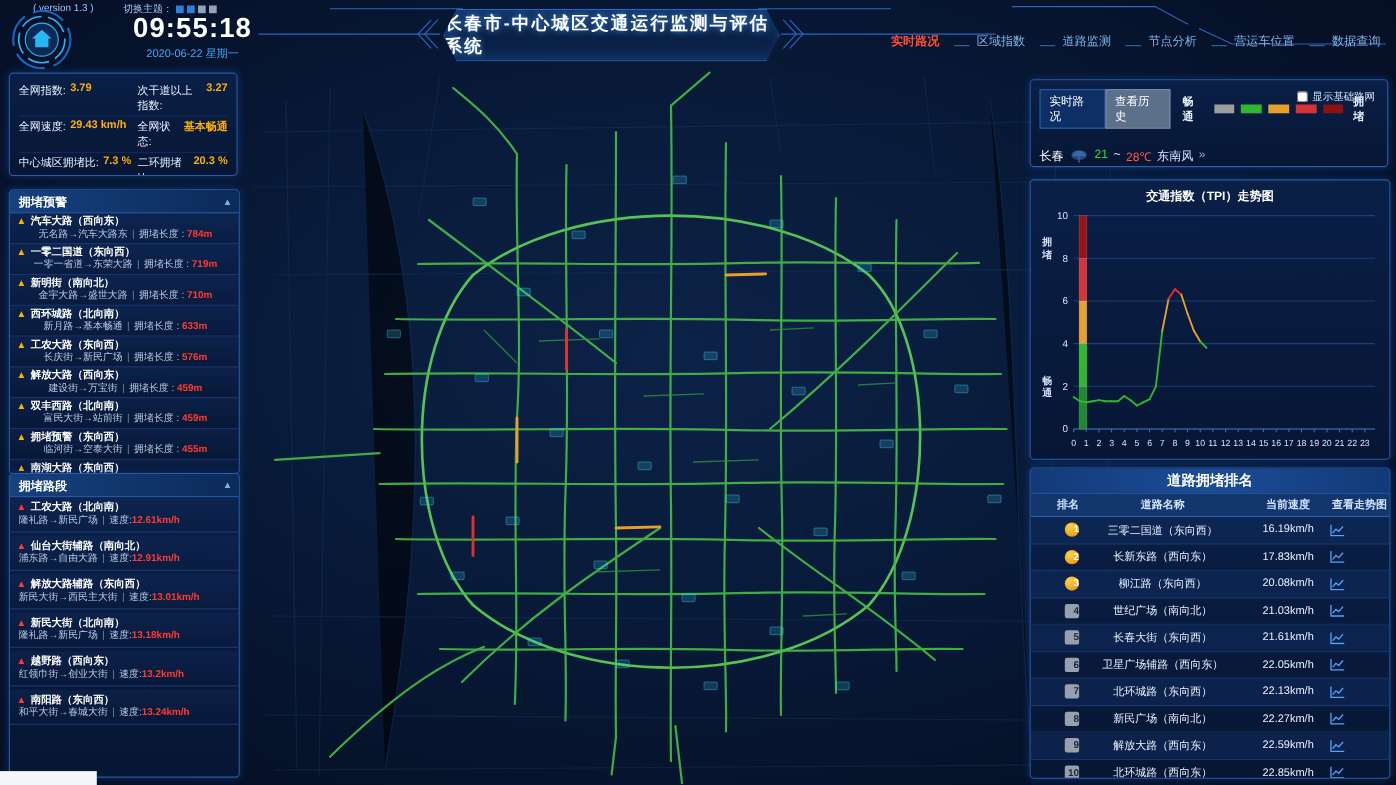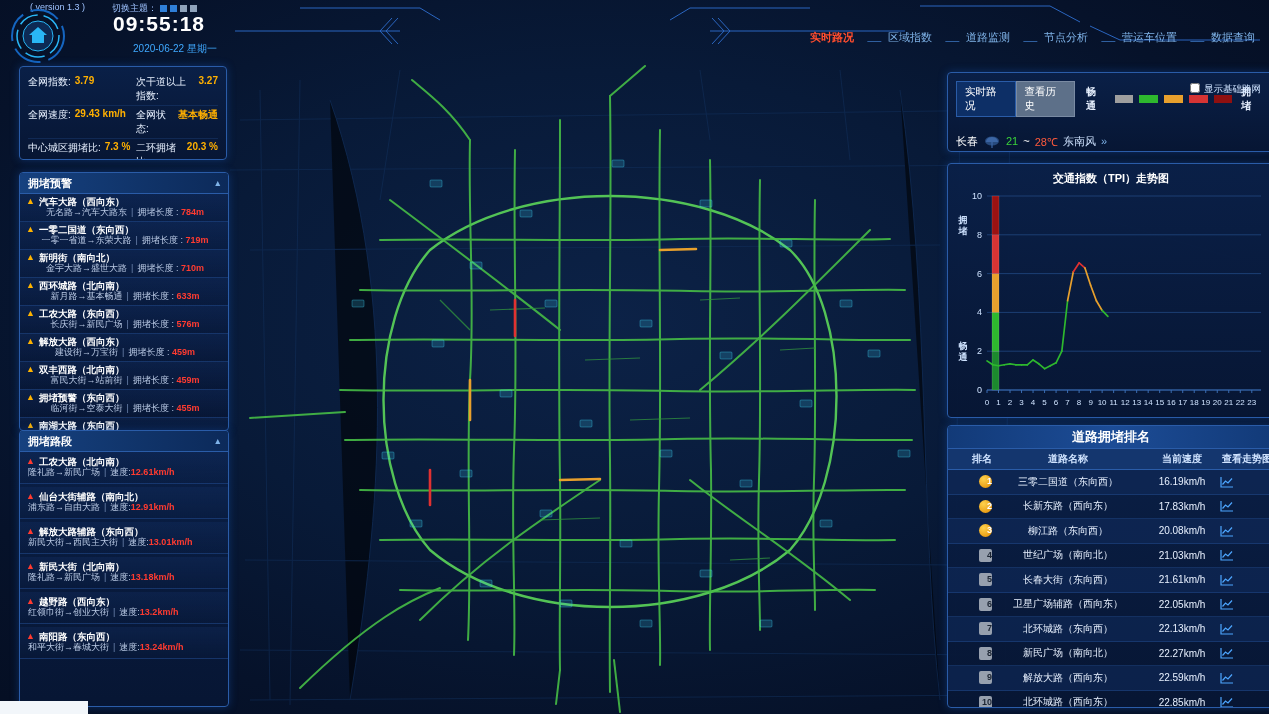--- a/index.html
+++ b/index.html
@@ -6,36 +6,36 @@
   #app{position:relative;width:1269px;height:714px;overflow:hidden;
        background:radial-gradient(ellipse at 48% 45%, #0c2247 0%, #081a38 45%, #06122a 75%, #050e22 100%);
        font-family:"Liberation Sans", sans-serif;color:#e8f1ff;}
   svg{display:block}
   
   .hdr-version{position:absolute;left:30px;top:2px;font-size:9px;color:#9fc3ff;}
   .hdr-theme{position:absolute;left:112px;top:2px;font-size:9px;color:#9fc3ff;display:flex;align-items:center;gap:3px;}
   .sw{width:7px;height:7px;display:inline-block}
   .sw1,.sw2{background:#2f7fd8}.sw3,.sw4{background:#8fa3bb}
   .logo{position:absolute;left:10px;top:8px;width:56px;height:56px;cursor:pointer}
-  .hdr-time{position:absolute;left:84px;top:12px;width:150px;text-align:center;font-size:21px;font-weight:bold;color:#ffffff;letter-spacing:1px;}
+  .hdr-time{position:absolute;left:100px;top:12px;width:150px;text-align:center;font-size:25px;font-weight:bold;color:#ffffff;letter-spacing:1px;}
   .hdr-date{position:absolute;left:100px;top:42px;width:150px;text-align:center;font-size:10px;color:#3fa9ff;}
   .title-wrap{position:absolute;left:403px;top:8px;width:304px;height:46px;
       background:linear-gradient(180deg,#10305f 0%,#0a1f44 60%,#0c2750 100%);
       border:1px solid #2f6fd0;box-shadow:0 0 10px rgba(47,130,220,.5), inset 0 0 14px rgba(40,110,200,.35);
       clip-path:polygon(4% 0,96% 0,100% 50%,96% 100%,4% 100%,0 50%);
       display:flex;align-items:center;justify-content:center;}
   .title-text{font-size:16px;font-weight:bold;color:#fff;letter-spacing:2px;text-shadow:0 0 6px rgba(90,170,255,.8);}
   .hdr-deco{position:absolute;left:0;top:0;width:1269px;height:62px;pointer-events:none}
   .nav{position:absolute;right:10px;top:29px;display:flex;align-items:center;gap:6px;}
   .nav-item{font-size:11px;color:#7fb3e8;cursor:pointer;padding:1px 4px;white-space:nowrap;}
   .nav-item.active{color:#ff4d2e;font-weight:bold;}
   .nav-sep{width:14px;height:8px;border-bottom:1px solid #2f5f9f;transform:skewX(40deg);}
   
   .panel{position:absolute;background:linear-gradient(180deg,rgba(10,32,72,.96),rgba(7,22,52,.96));
-         border:1px solid #2a5ca8;border-radius:4px;box-shadow:0 0 8px rgba(20,80,170,.45);overflow:hidden;margin-left:11px;}
+         border:1px solid #2a5ca8;border-radius:4px;box-shadow:0 0 8px rgba(20,80,170,.45);overflow:hidden;}
   .panel-h{height:20px;background:linear-gradient(90deg,#16417f,#0c2a5a);display:flex;align-items:center;
            justify-content:space-between;padding:0 8px;font-size:11px;font-weight:bold;color:#fff;
            border-bottom:1px solid #2a5ca8;}
   .collapse{color:#7fb3e8;font-size:9px;cursor:pointer}
   .p-stats{left:8px;top:66px;width:208px;height:94px;padding:6px 8px;box-sizing:border-box;font-size:10px;}
   .stat-row{display:flex;border-bottom:1px solid rgba(42,92,168,.25);padding:2px 0;}
   .stat-cell{display:flex;gap:4px;align-items:flex-start}
   .stat-cell.c1{width:108px}.stat-cell.c2{flex:1}
   .stat-lab{color:#e8f1ff}
   .stat-val{color:#ffb000;font-weight:bold;white-space:nowrap}
@@ -218,20 +218,23 @@
     <span class="sw sw4"></span>
   </div>
   <svg class="logo" viewBox="0 0 56 56">
     <circle cx="28" cy="28" r="26" fill="none" stroke="#1565c0" stroke-width="2" stroke-dasharray="30 8"></circle>
     <circle cx="28" cy="28" r="21" fill="none" stroke="#29b6f6" stroke-width="1.5" stroke-dasharray="20 6"></circle>
     <circle cx="28" cy="28" r="15" fill="#0d2a55" stroke="#29b6f6" stroke-width="1"></circle>
     <path d="M28 19 L37 27 L34 27 L34 35 L22 35 L22 27 L19 27 Z" fill="#29b6f6"></path>
   </svg>
   <div class="hdr-time">09:55:18</div>
   <div class="hdr-date">2020-06-22 星期一</div>
+  <div class="title-wrap">
+    <span class="title-text">长春市-中心城区交通运行监测与评估系统</span>
+  </div>
   <div class="nav">
     <span class="nav-item active">实时路况</span>
     <span class="nav-sep"></span>
     <span class="nav-item">区域指数</span>
     <span class="nav-sep"></span>
     <span class="nav-item">道路监测</span>
     <span class="nav-sep"></span>
     <span class="nav-item">节点分析</span>
     <span class="nav-sep"></span>
     <span class="nav-item">营运车位置</span>

